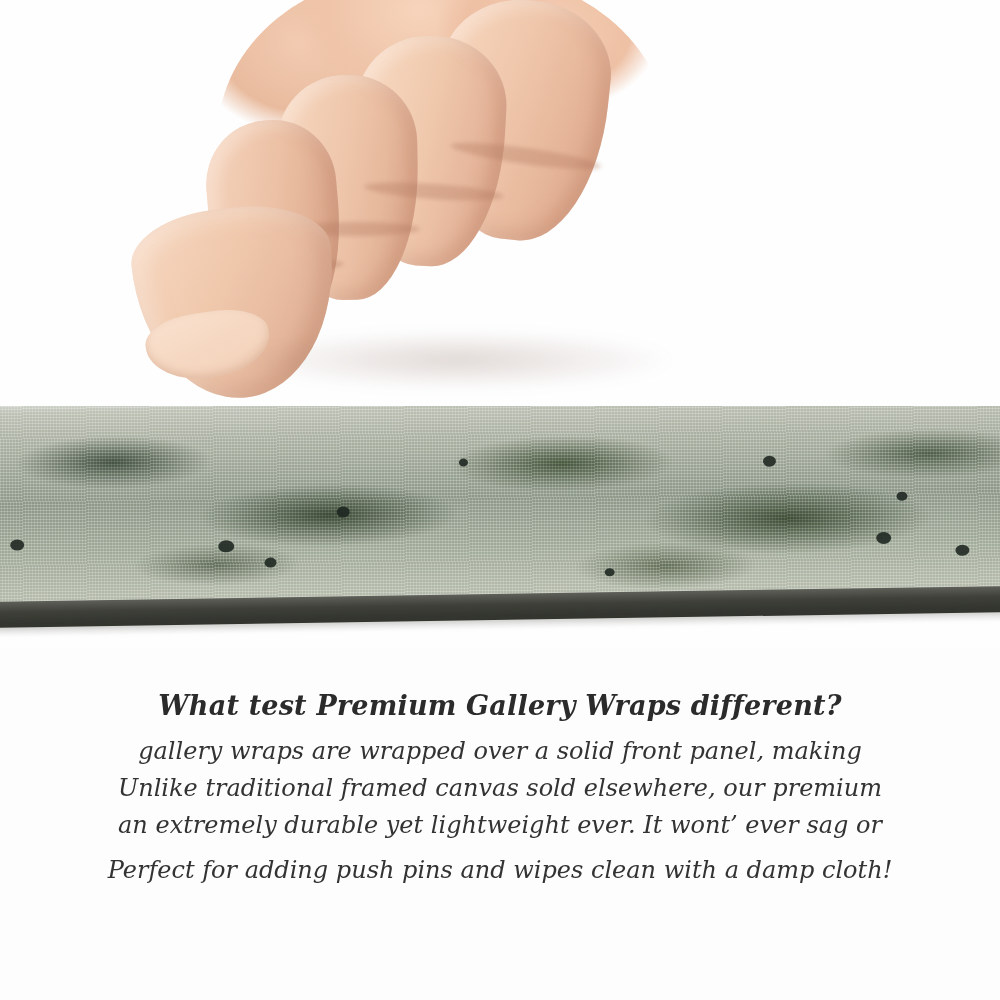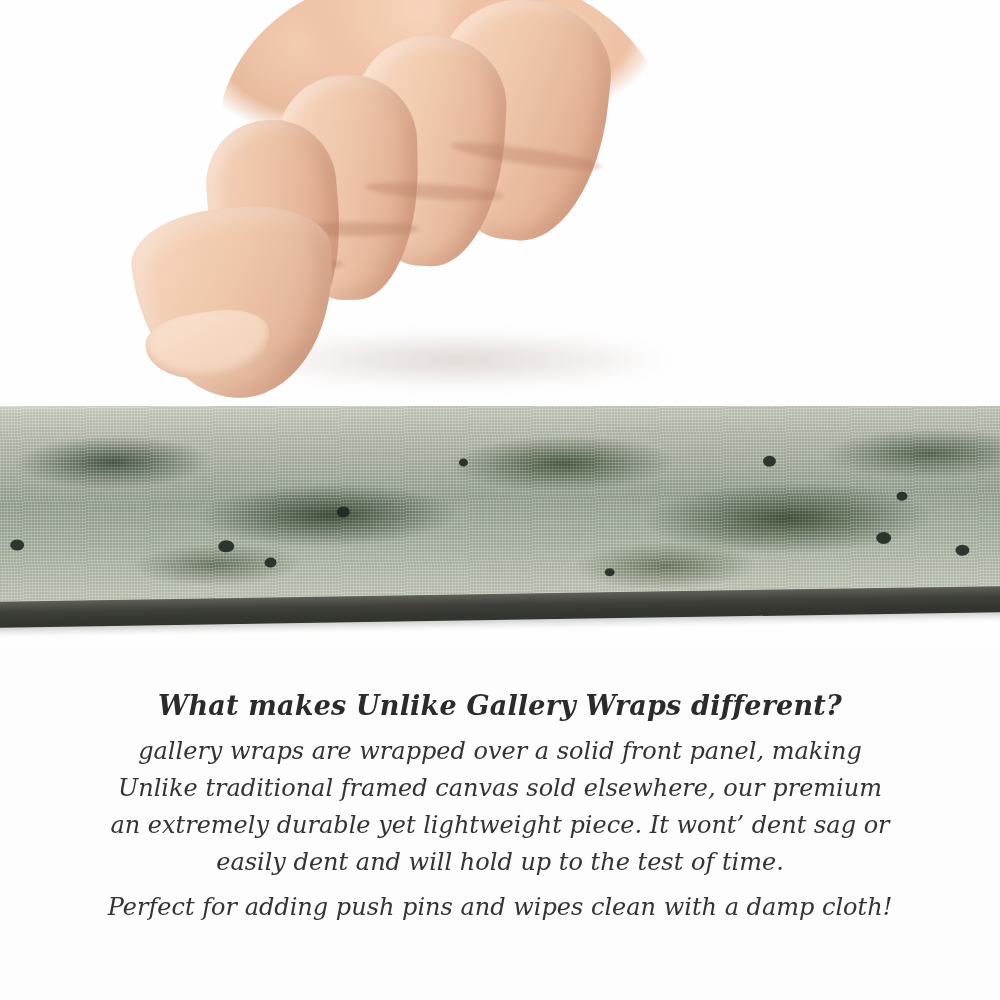--- a/index.html
+++ b/index.html
@@ -240,21 +240,20 @@
         <div class="speck" style="left:612px;  top:172px; width:10px; height:8px;"></div>
         <div class="speck" style="left:468px;  top:60px;  width:9px;  height:8px;"></div>
       </div>
       <div class="canvas-edge"></div>
       <div class="edge-shadow"></div>
     </div>
 
   </div>
 
   <div class="caption">
-    <div class="caption-title">What makes Unlike Gallery Wraps different?</div>
+    <div class="caption-title">What test Premium Gallery Wraps different?</div>
     <div class="caption-line">gallery wraps are wrapped over a solid front panel, making</div>
     <div class="caption-line">Unlike traditional framed canvas sold elsewhere, our premium</div>
-    <div class="caption-line">an extremely durable yet lightweight piece. It wont’ dent sag or</div>
-    <div class="caption-line">easily dent and will hold up to the test of time.</div>
+    <div class="caption-line">an extremely durable yet lightweight ever. It wont’ ever sag or</div>
     <div class="caption-line last">Perfect for adding push pins and wipes clean with a damp cloth!</div>
   </div>
 
 </div>
 
 </body></html>

